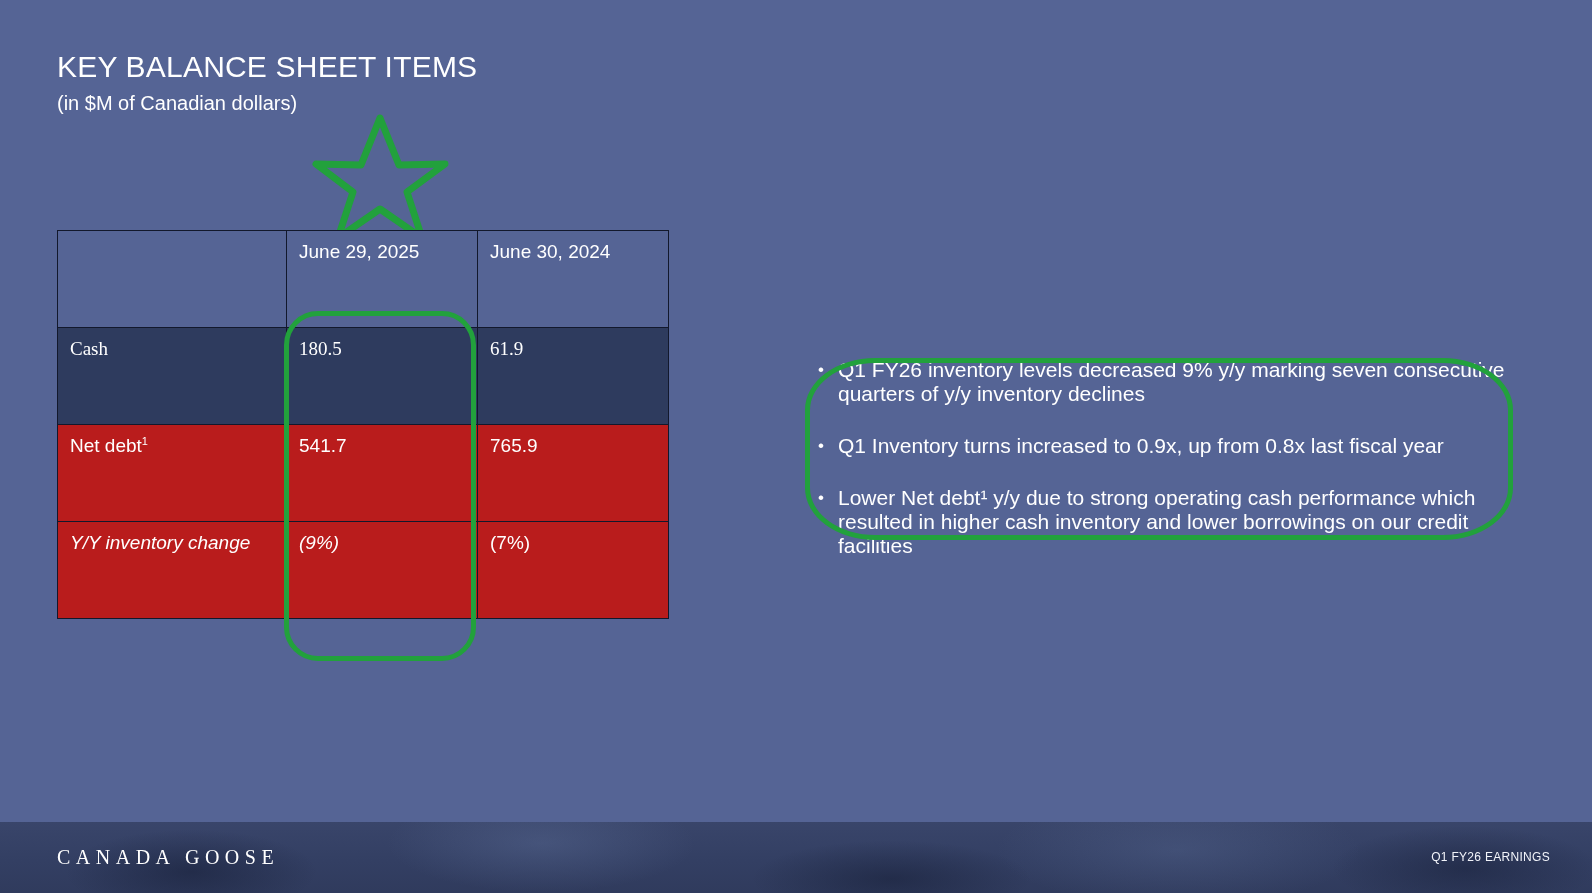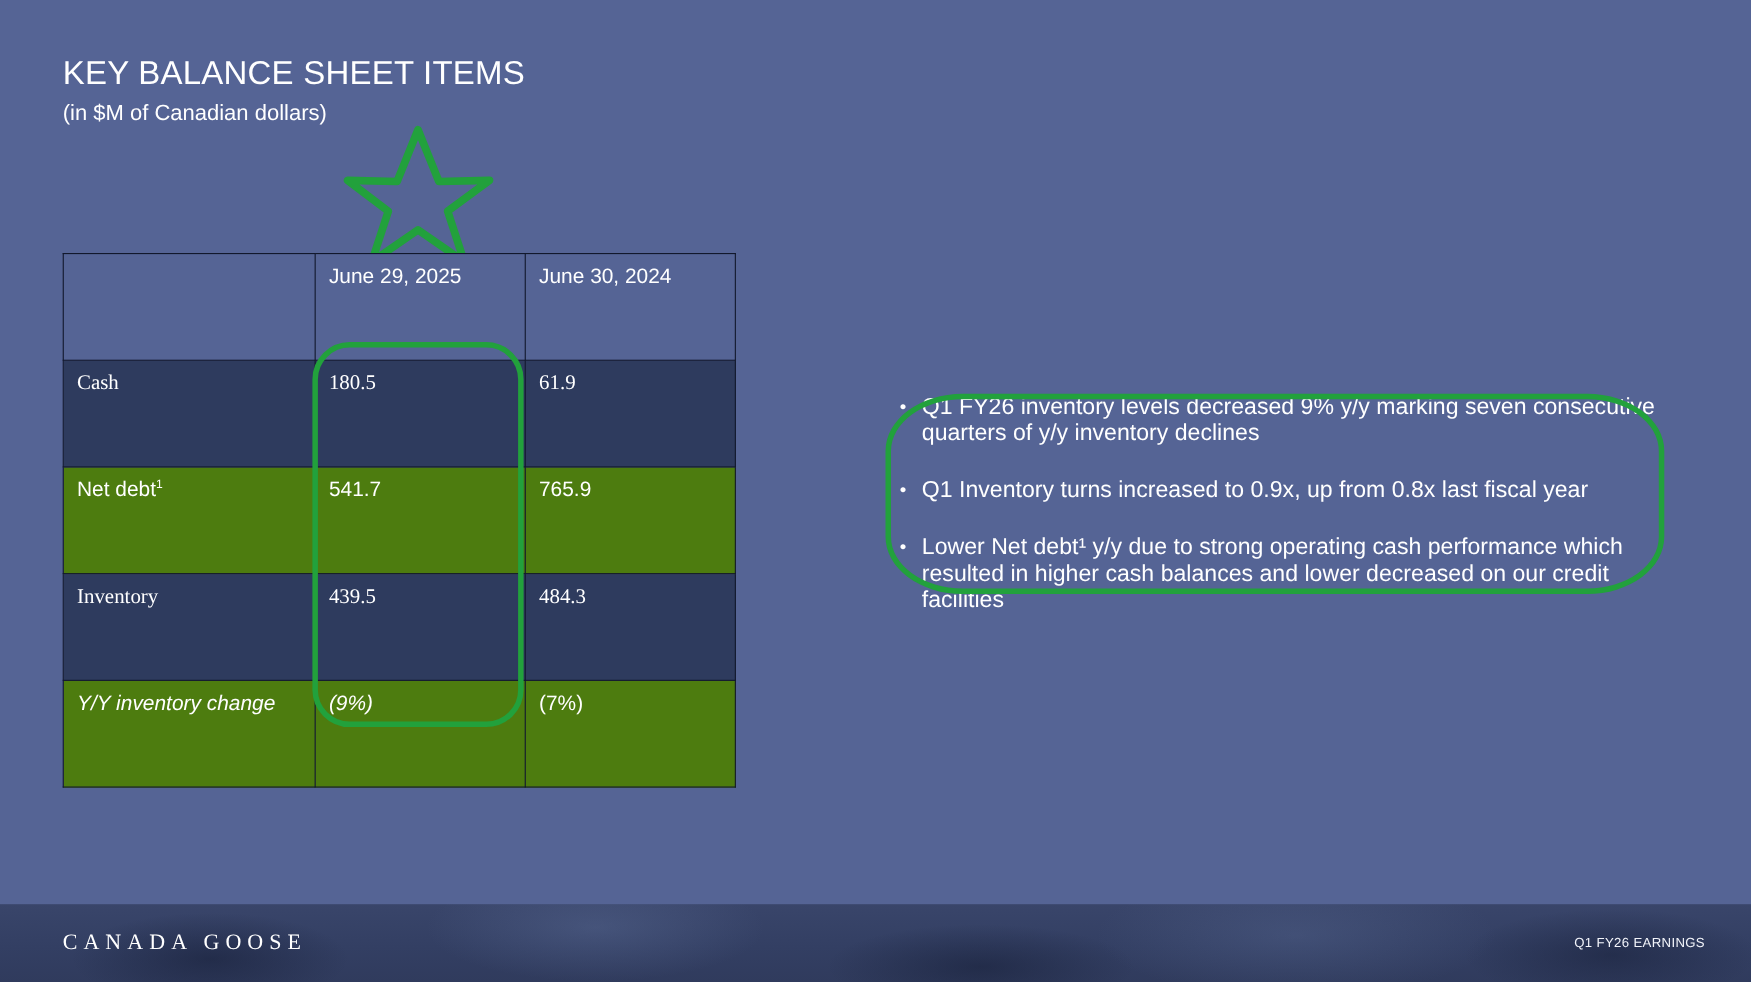--- a/index.html
+++ b/index.html
@@ -73,21 +73,21 @@
     font-size: 19px;
     color: #ffffff;
     font-weight: 400;
   }
   col.c-label { width: 229px; }
   col.c-v1    { width: 191px; }
   col.c-v2    { width: 191px; }
 
   tr.row-head td { background: #556495; }
   tr.row-dark td { background: #2e3b5e; font-family: Liberation Serif, serif; }
-  tr.row-light td { background: #4d7c0f; margin-top: 20px; }
+  tr.row-light td { background: #b91c1c; margin-top: 20px; }
   td.italic-cell { font-style: italic; }
   sup { font-size: 11px; vertical-align: super; }
 
   
   .col-highlight {
     position: absolute;
     left: 284px;
     top: 311px;
     width: 192px;
     height: 350px;
@@ -213,25 +213,20 @@
           <td>180.5</td>
           <td>61.9</td>
         </tr>
 
         <tr class="row-light">
           <td><span>Net debt</span><sup>1</sup></td>
           <td>541.7</td>
           <td>765.9</td>
         </tr>
 
-        <tr class="row-dark">
-          <td>Inventory</td>
-          <td>439.5</td>
-          <td>484.3</td>
-        </tr>
 
         <tr class="row-light">
           <td class="italic-cell">Y/Y inventory change</td>
           <td class="italic-cell">(9%)</td>
           <td>(7%)</td>
         </tr>
       </tbody>
     </table>
   </div>
 
@@ -241,21 +236,21 @@
     <div class="bullet-row">
       <div class="bullet-dot">•</div>
       <div class="bullet-text">Q1 FY26 inventory levels decreased 9% y/y marking seven consecutive quarters of y/y inventory declines</div>
     </div>
     <div class="bullet-row">
       <div class="bullet-dot">•</div>
       <div class="bullet-text">Q1 Inventory turns increased to 0.9x, up from 0.8x last fiscal year</div>
     </div>
     <div class="bullet-row">
       <div class="bullet-dot">•</div>
-      <div class="bullet-text">Lower Net debt¹ y/y due to strong operating cash performance which resulted in higher cash balances and lower decreased on our credit facilities</div>
+      <div class="bullet-text">Lower Net debt¹ y/y due to strong operating cash performance which resulted in higher cash inventory and lower borrowings on our credit facilities</div>
     </div>
   </div>
 
   <div class="bullets-oval"></div>
 
 
   <div class="footer">
     <div class="brand">CANADA GOOSE</div>
     <div class="footer-right">Q1 FY26 EARNINGS</div>
   </div>

